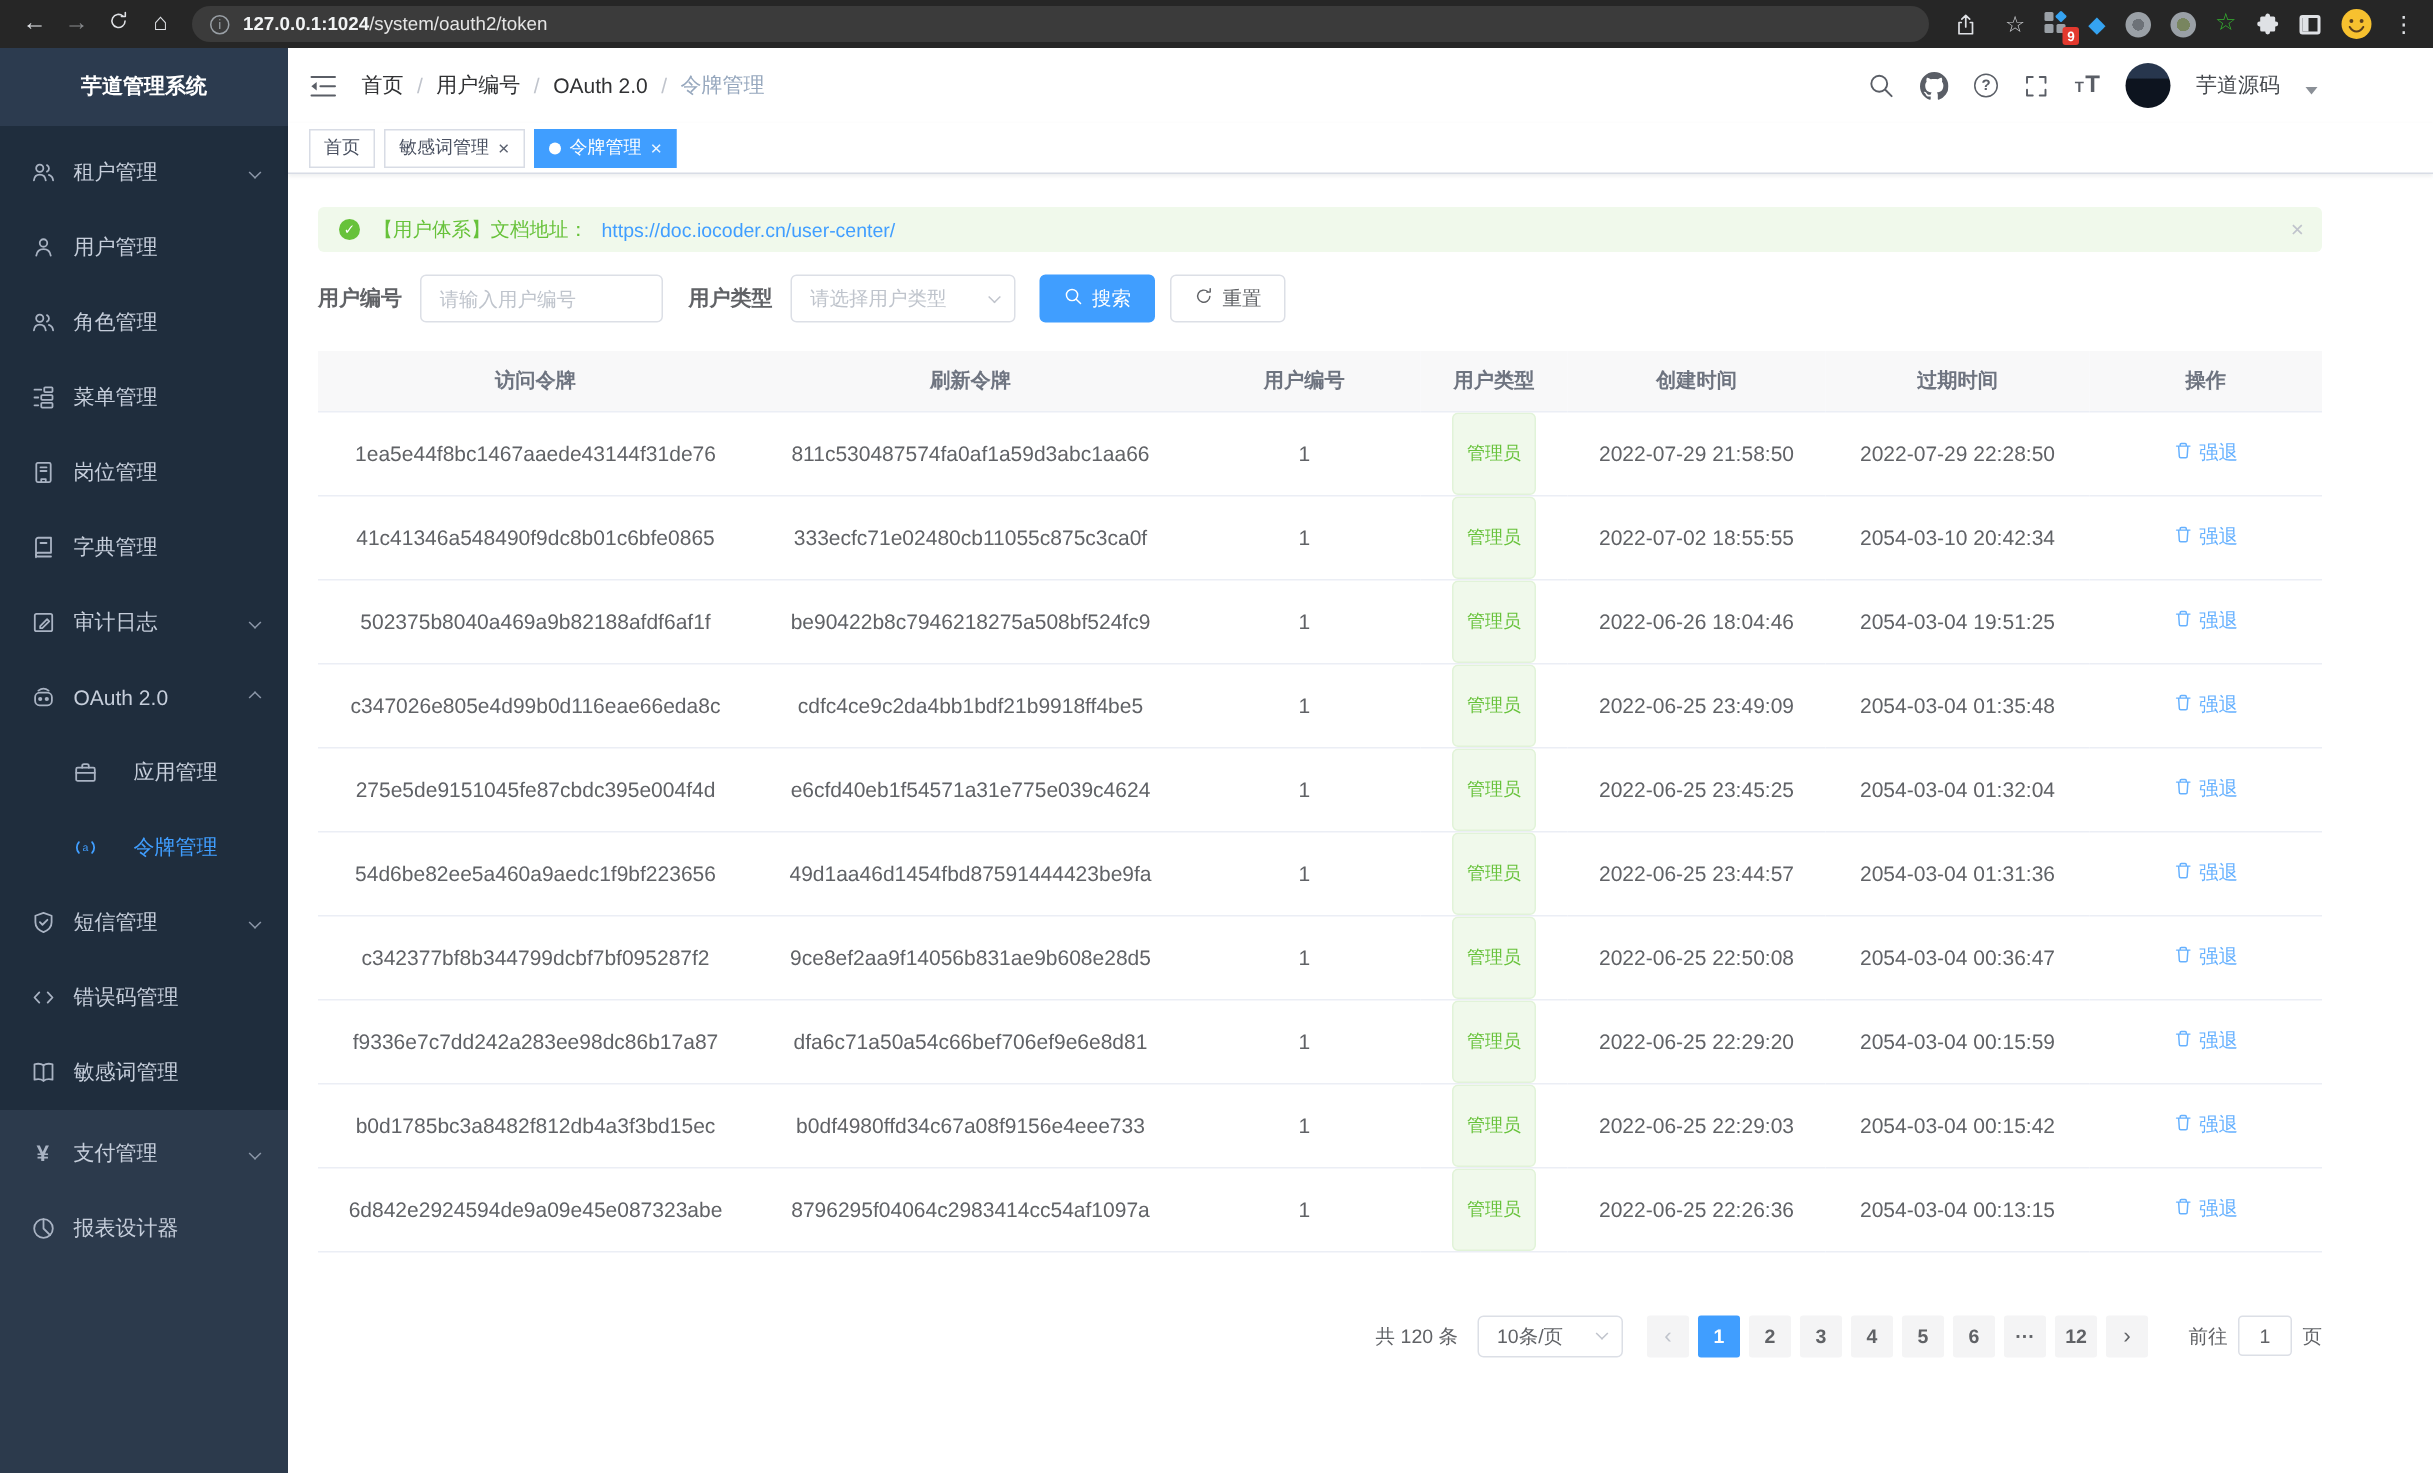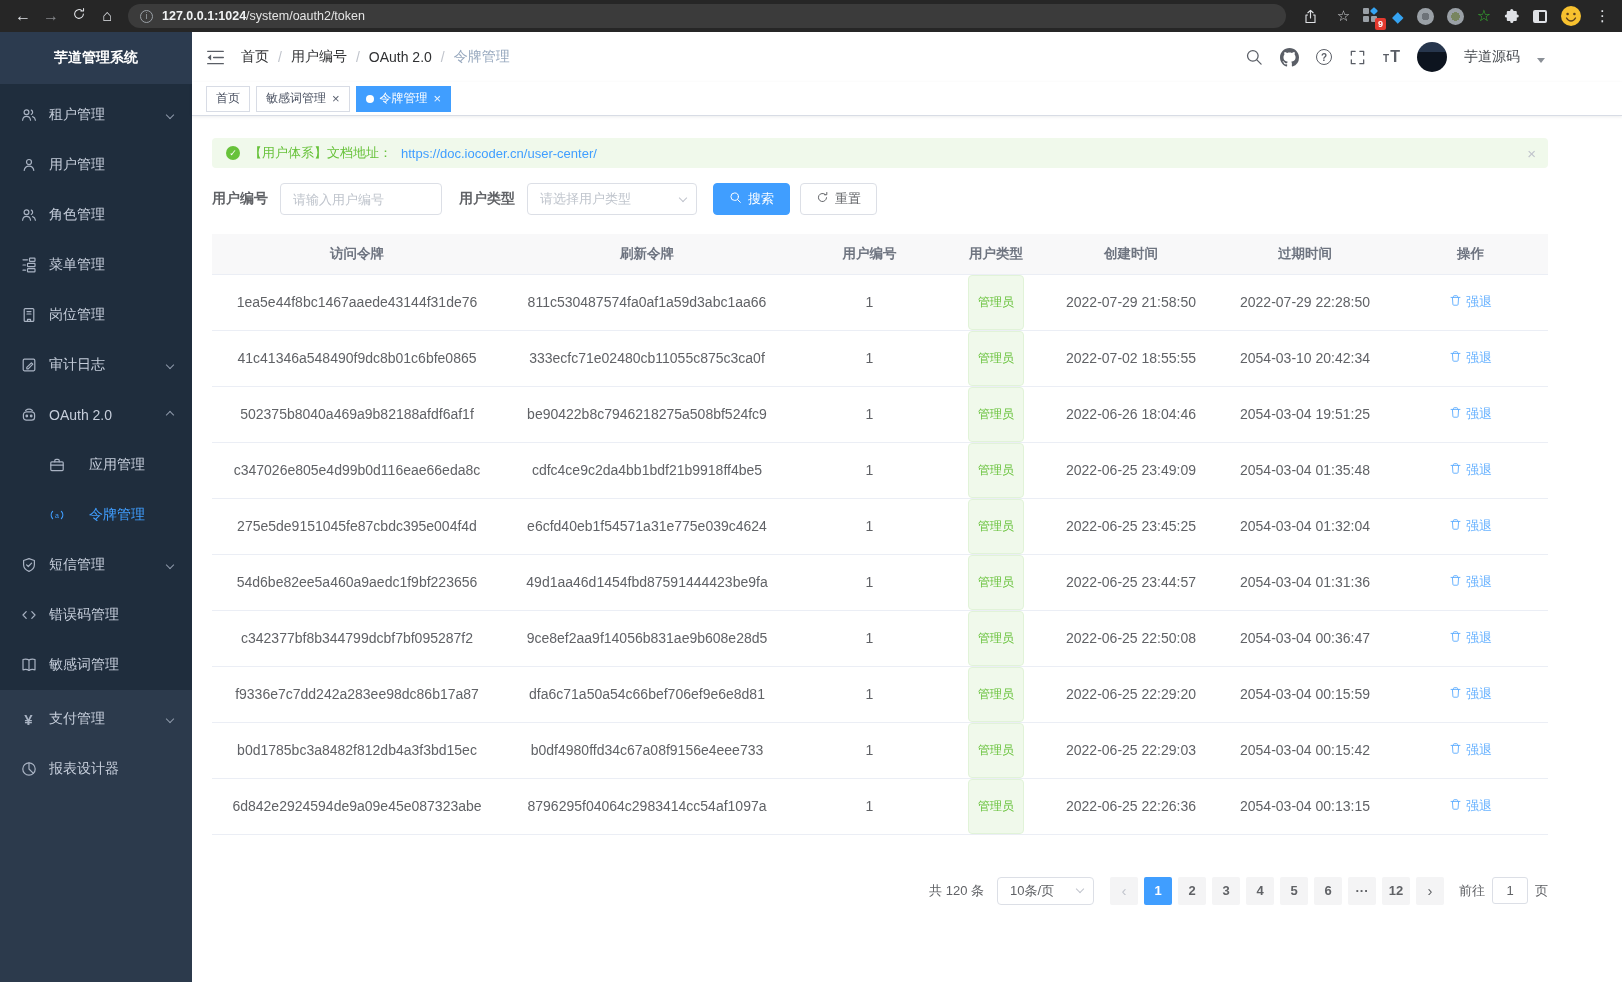--- a/index.html
+++ b/index.html
@@ -81,40 +81,40 @@
   .alert{height:30px;background:#f0f9eb;border-radius:4px;display:flex;align-items:center;gap:9px;padding:0 14px;font-size:13px;color:#67c23a;position:relative;}
   .check{width:14px;height:14px;border-radius:50%;background:#67c23a;color:#fff;font-size:9px;display:flex;align-items:center;justify-content:center;flex:none;}
   .alert-link{color:#409eff;text-decoration:none;cursor:pointer;}
   .alert-close{position:absolute;right:12px;color:#c0c4cc;font-size:15px;cursor:pointer;}
 
   .filters{margin-top:15px;display:flex;align-items:center;font-size:14px;}
   .f-label{font-weight:700;color:#606266;margin-right:12px;}
   .f-input{width:162px;height:32px;border:1px solid #dcdfe6;border-radius:4px;padding:0 12px;font-size:13px;color:#606266;outline:none;margin-right:17px;font-family:inherit;}
   .f-input::placeholder{color:#bfc4cc;}
   .select{height:32px;border:1px solid #dcdfe6;border-radius:4px;display:flex;align-items:center;justify-content:space-between;padding:0 10px 0 12px;color:#bfc4cc;font-size:13px;cursor:pointer;background:#fff;}
-  .select.usertype{width:170px;margin-right:16px;}
+  .select.usertype{width:150px;margin-right:16px;}
   .sel-arrow{width:6px;height:6px;border-right:1.3px solid #c0c4cc;border-bottom:1.3px solid #c0c4cc;transform:rotate(45deg);margin-top:-3px;flex:none;}
   .btn{height:32px;display:inline-flex;align-items:center;gap:6px;padding:0 15px;border-radius:4px;border:1px solid #dcdfe6;background:#fff;color:#606266;font-size:13px;cursor:pointer;font-family:inherit;}
   .btn.primary{background:#409eff;border-color:#409eff;color:#fff;margin-right:10px;}
 
   table.grid{margin-top:19px;width:1336px;border-collapse:collapse;table-layout:fixed;font-size:14px;color:#606266;}
   table.grid th{height:40px;background:#f8f8f9;color:#6e7480;font-weight:600;font-size:13.5px;border-bottom:1px solid #ebeef5;text-align:center;}
   table.grid td{height:47px;text-align:center;border-bottom:1px solid #ebeef5;overflow:hidden;white-space:nowrap;text-overflow:ellipsis;}
   .tag{display:inline-block;background:#f0f9eb;border:1px solid #e1f3d8;color:#67c23a;font-size:12px;border-radius:4px;padding:18px 9px;line-height:17px;}
   .action-link{color:#66b1ff;font-size:13px;display:inline-flex;align-items:center;gap:4px;cursor:pointer;text-decoration:none;}
 
   .pagination{margin-top:42px;width:1336px;display:flex;align-items:center;justify-content:flex-end;font-size:13px;color:#606266;}
   .total{margin-right:13px;}
   .select.pagesize{width:97px;height:28px;margin-right:13px;color:#606266;}
   .pager{display:inline-flex;}
   .page-btn{min-width:28px;height:28px;margin:0 3px;background:#f4f4f5;color:#606266;border-radius:2px;display:inline-flex;align-items:center;justify-content:center;font-weight:600;cursor:pointer;padding:0 3px;}
   .page-btn.active{background:#409eff;color:#fff;}
   .page-btn.nav{font-size:15px;font-weight:400;}
   .page-btn.prev{color:#c0c4cc;}
-  .goto-label{margin-left:12px;text-align:center;}
+  .goto-label{margin-left:24px;text-align:center;}
   .goto-input{width:36px;height:27px;border:1px solid #dcdfe6;border-radius:3px;text-align:center;margin:0 7px;font-size:13px;color:#606266;outline:none;font-family:inherit;}
 </style>
 </head>
 <body>
 
 <div class="browser-bar">
   <span class="nav-btn">←</span>
   <span class="nav-btn fwd">→</span>
   <span class="nav-btn">
       <span id="ic-reload"><svg width="14" height="14" viewBox="0 0 16 16" fill="none" stroke="currentColor" stroke-width="1.2" stroke-linecap="round" stroke-linejoin="round" xmlns="http://www.w3.org/2000/svg">
@@ -221,20 +221,30 @@
               <rect x="3.2" y="1.6" width="9.6" height="12.8" rx="1"></rect>
               <path d="M6 4.6h4M6 7h4"></path>
               <path d="M6.5 14.4v-2h3v2"></path>
             </svg>
           </span>
           <span class="mi-label">岗位管理</span>
         </div>
         <div class="menu-item">
           <span class="mi-icon">
             <svg width="16" height="16" viewBox="0 0 16 16" fill="none" stroke="currentColor" stroke-width="1.2" stroke-linecap="round" stroke-linejoin="round" xmlns="http://www.w3.org/2000/svg">
+              <path d="M3 14.5V3a1.5 1.5 0 0 1 1.5-1.5H13v10H4.3A1.3 1.3 0 0 0 3 12.8"></path>
+              <path d="M3 12.8A1.3 1.3 0 0 0 4.3 14H13"></path>
+              <path d="M6 5h4"></path>
+            </svg>
+          </span>
+          <span class="mi-label">字典管理</span>
+        </div>
+        <div class="menu-item">
+          <span class="mi-icon">
+            <svg width="16" height="16" viewBox="0 0 16 16" fill="none" stroke="currentColor" stroke-width="1.2" stroke-linecap="round" stroke-linejoin="round" xmlns="http://www.w3.org/2000/svg">
               <rect x="2.2" y="2.2" width="11.6" height="11.6" rx="1.2"></rect>
               <path d="M5.8 10.4l4.6-4.6 1.4 1.4-4.6 4.6H5.8v-1.4z"></path>
             </svg>
           </span>
           <span class="mi-label">审计日志</span>
           <span class="chev down"></span>
         </div>
         <div class="menu-item">
           <span class="mi-icon">
             <svg width="16" height="16" viewBox="0 0 16 16" fill="none" stroke="currentColor" stroke-width="1.2" stroke-linecap="round" stroke-linejoin="round" xmlns="http://www.w3.org/2000/svg">

